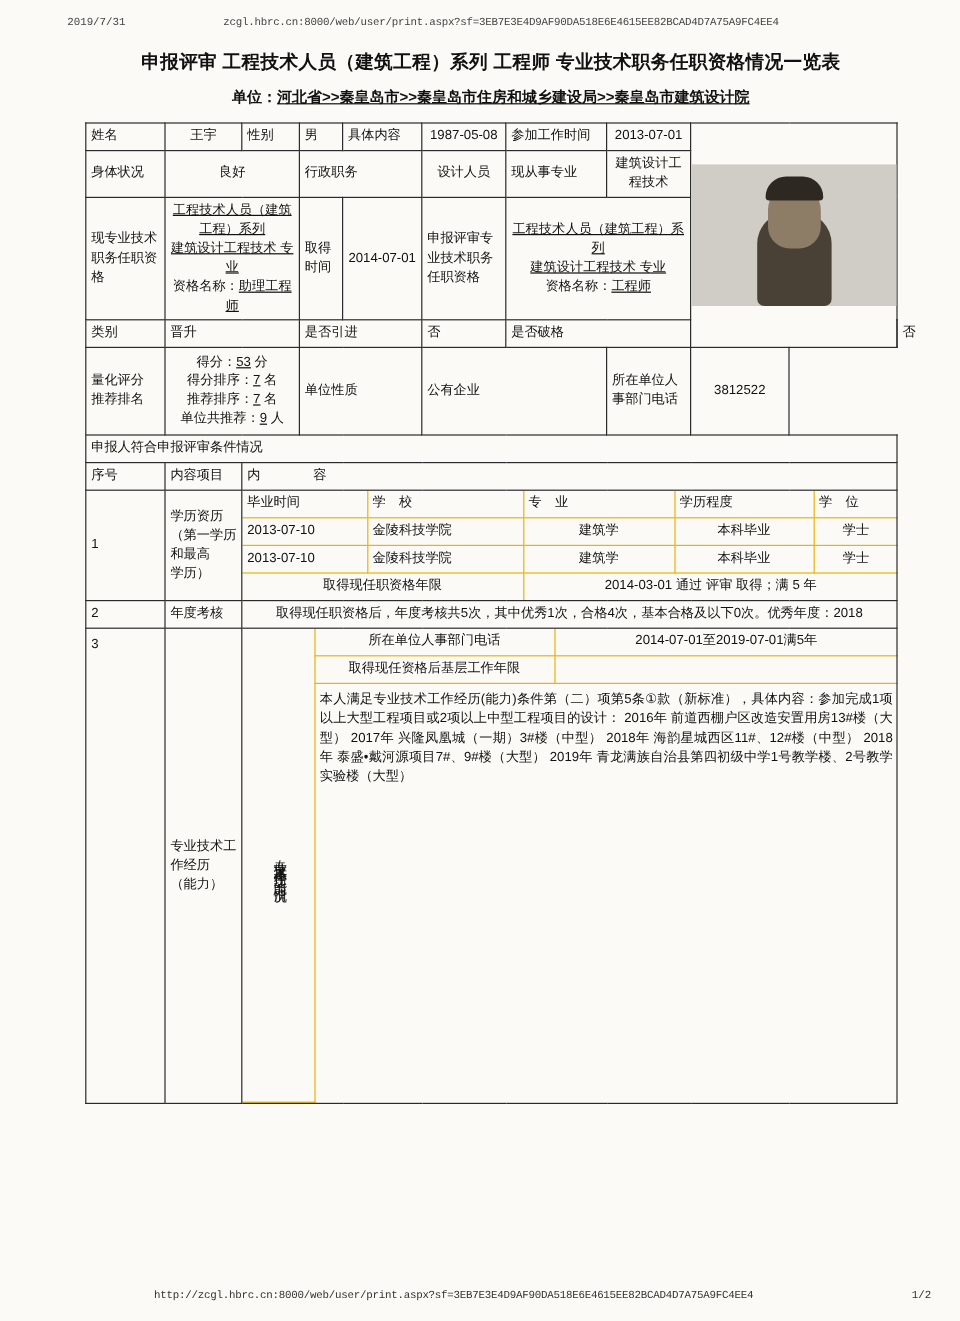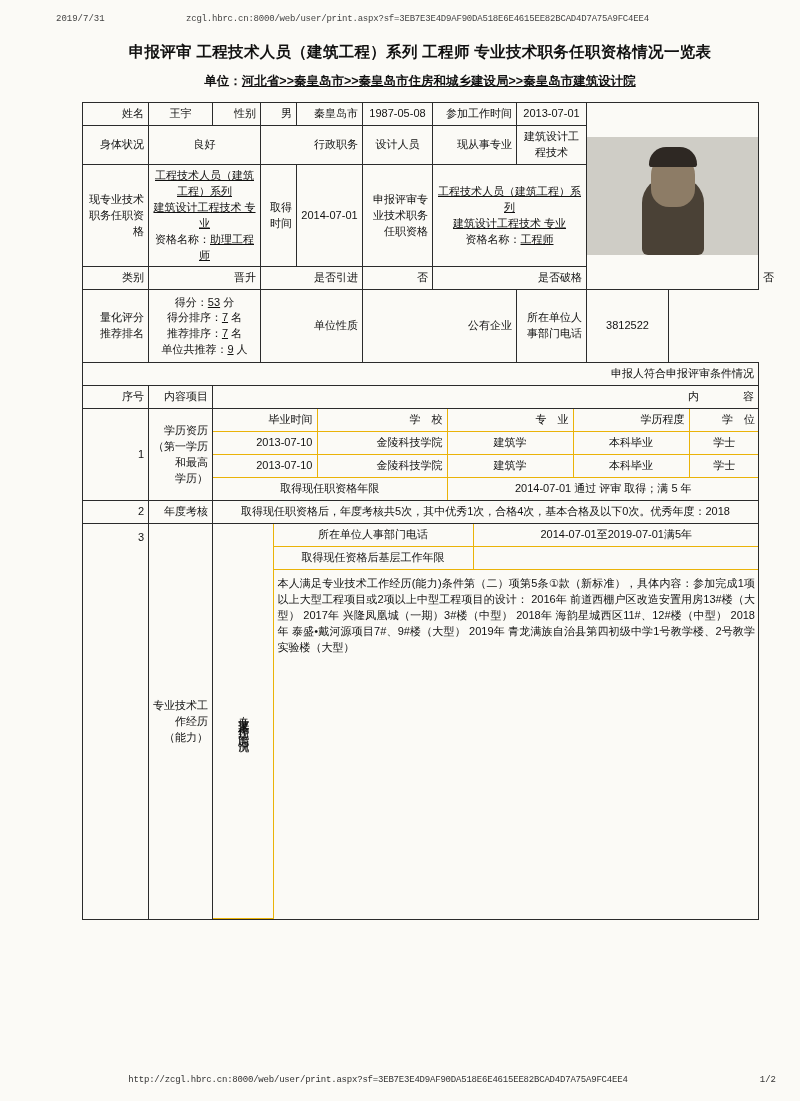--- a/index.html
+++ b/index.html
@@ -29,21 +29,21 @@
   .print-footer{
     position:absolute;bottom:16px;left:0;width:800px;
     display:flex;align-items:center;
     font-size:9px;color:#333;
     font-family:"Liberation Mono","DejaVu Sans Mono",monospace;
   }
   .print-footer .url{flex:1;text-align:center;padding-left:40px;letter-spacing:-0.2px;}
   .print-footer .pg{width:60px;text-align:right;padding-right:24px;}
 
   .doc{
-    position:absolute;left:82px;top:42px;width:676px;
+    position:absolute;left:71px;top:42px;width:676px;
   }
   .title{
     text-align:center;
     font-size:15.5px;
     font-weight:bold;
     letter-spacing:0.3px;
     margin:0 0 10px 0;
     white-space:nowrap;
   }
   .subtitle{
@@ -60,21 +60,21 @@
     table-layout:fixed;
     font-size:11px;
   }
   table.main td{
     border:1px solid #2b2b2b;
     padding:3px 4px;
     vertical-align:middle;
     line-height:1.45;
     word-break:break-all;
   }
-  .c{text-align:right;}
+  .c{text-align:left;}
   .l{text-align:center;}
   .u{text-decoration:underline;}
   .photo{
     width:100%;height:100%;
     min-height:118px;
     background:#cfcdc6;
     position:relative;
     overflow:hidden;
   }
   .photo .head{
@@ -156,21 +156,21 @@
         <col style="width:82px">
         <col style="width:90px">
       </colgroup>
 
       <tbody>
           <tr>
         <td class="c">姓名</td>
         <td class="l">王宇</td>
         <td class="c">性别</td>
         <td class="c">男</td>
-        <td class="c">秦皇岛市</td>
+        <td class="c">具体内容</td>
         <td class="l">1987-05-08</td>
         <td class="c">参加工作时间</td>
         <td class="l">2013-07-01</td>
         <td class="c sub-td" rowspan="4" colspan="2">
           <div class="photo">
             <div class="head"></div>
             <div class="face"></div>
             <div class="hair"></div>
           </div>
         </td>
@@ -271,21 +271,21 @@
             </tr>
             <tr>
               <td class="c">2013-07-10</td>
               <td class="c">金陵科技学院</td>
               <td class="l">建筑学</td>
               <td class="l">本科毕业</td>
               <td class="l">学士</td>
             </tr>
             <tr>
               <td class="l" colspan="2">取得现任职资格年限</td>
-              <td class="l" colspan="3">2014-07-01 通过 评审 取得；满 5 年</td>
+              <td class="l" colspan="3">2014-03-01 通过 评审 取得；满 5 年</td>
             </tr>
           </tbody>
               </table>
         </td>
       </tr>
 
       <tr>
         <td class="c">2</td>
         <td class="c">年度考核</td>
         <td class="l" colspan="8">取得现任职资格后，年度考核共5次，其中优秀1次，合格4次，基本合格及以下0次。优秀年度：2018</td>

